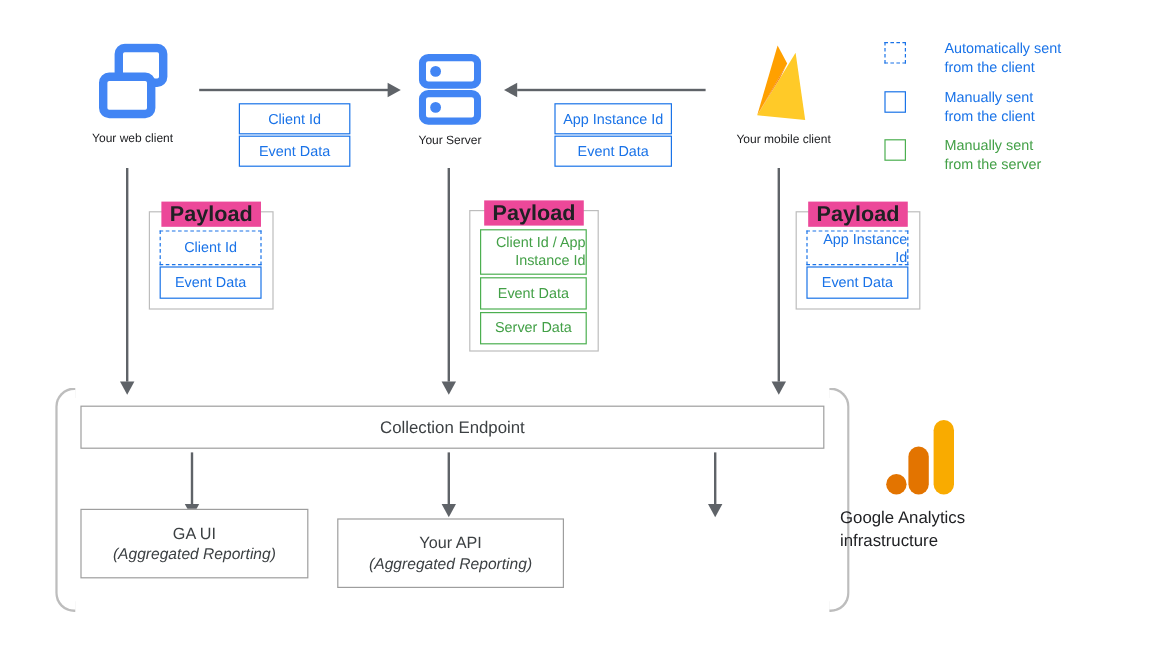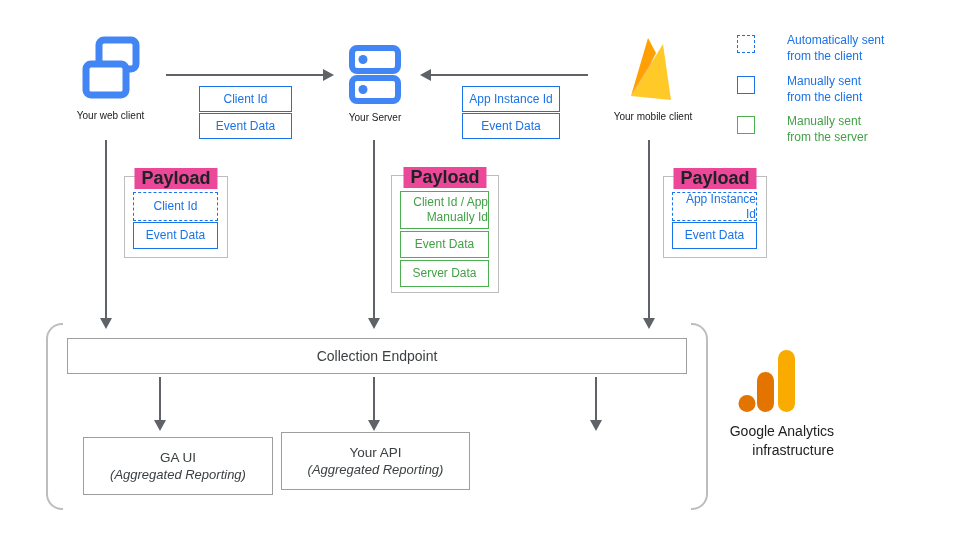--- a/index.html
+++ b/index.html
@@ -47,21 +47,21 @@
   
   .legend-item{position:absolute;display:flex;align-items:flex-start;}
   .legend-swatch{width:16px;height:16px;margin-top:2px;flex:0 0 auto;background:#fff;}
   .legend-swatch.dashed-blue{border:1.5px dashed #1A73E8;}
   .legend-swatch.solid-blue{border:1.5px solid #1A73E8;}
   .legend-swatch.solid-green{border:1.5px solid #4CAF50;}
   .legend-text{margin-left:32px;font-size:12px;font-weight:500;line-height:1.3;}
   .legend-text.blue{color:#1A73E8;}
   .legend-text.green{color:#43A047;}
 
-  .caption{position:absolute;font-size:14px;color:#202124;text-align:right;line-height:1.35;}
+  .caption{position:absolute;font-size:14px;color:#202124;text-align:left;line-height:1.35;}
 </style>
 </head>
 <body>
 
 <div class="stage">
 
   <div class="abs" style="left:82px;top:36px;">
     <svg width="58" height="70" viewBox="0 0 58 70">
       <rect x="17" y="4" width="37" height="29" rx="5" fill="#fff" stroke="#4285F4" stroke-width="7"></rect>
       <rect x="4" y="28" width="40" height="31" rx="5" fill="#fff" stroke="#4285F4" stroke-width="7"></rect>
@@ -132,21 +132,21 @@
   <div class="head-down" style="left:643px;top:318px;"></div>
 
   <div class="payload" style="left:124px;top:176px;width:102px;height:80px;">
     <div class="payload-title">Payload</div>
     <div class="tag dashed-blue" style="left:8px;top:15px;width:83px;height:27px;">Client Id</div>
     <div class="tag solid-blue" style="left:8px;top:45px;width:83px;height:25px;">Event Data</div>
   </div>
 
   <div class="payload" style="left:391px;top:175px;width:106px;height:116px;">
     <div class="payload-title">Payload</div>
-    <div class="tag solid-green" style="left:8px;top:15px;width:87px;height:36px;">Client Id / App Manually Id</div>
+    <div class="tag solid-green" style="left:8px;top:15px;width:87px;height:36px;">Client Id / App Instance Id</div>
     <div class="tag solid-green" style="left:8px;top:55px;width:87px;height:25px;">Event Data</div>
     <div class="tag solid-green" style="left:8px;top:84px;width:87px;height:25px;">Server Data</div>
   </div>
 
   <div class="payload" style="left:663px;top:176px;width:102px;height:80px;">
     <div class="payload-title">Payload</div>
     <div class="tag dashed-blue" style="left:8px;top:15px;width:83px;height:27px;">App Instance Id</div>
     <div class="tag solid-blue" style="left:8px;top:45px;width:83px;height:25px;">Event Data</div>
   </div>
 
@@ -157,21 +157,21 @@
 
   <div class="line" style="left:159px;top:377px;width:2px;height:43px;"></div>
   <div class="head-down" style="left:154px;top:420px;"></div>
 
   <div class="line" style="left:373px;top:377px;width:2px;height:43px;"></div>
   <div class="head-down" style="left:368px;top:420px;"></div>
 
   <div class="line" style="left:595px;top:377px;width:2px;height:43px;"></div>
   <div class="head-down" style="left:590px;top:420px;"></div>
 
-  <div class="outbox" style="left:67px;top:437px;width:188px;height:56px;margin-left:16px;">
+  <div class="outbox" style="left:67px;top:424px;width:188px;height:56px;">
     <div class="title">GA UI</div>
     <div class="subtitle">(Aggregated Reporting)</div>
   </div>
   <div class="outbox" style="left:281px;top:432px;width:187px;height:56px;">
     <div class="title">Your API</div>
     <div class="subtitle">(Aggregated Reporting)</div>
   </div>
 
   <div class="abs" style="left:736px;top:348px;">
     <svg width="62" height="66" viewBox="0 0 62 66">

